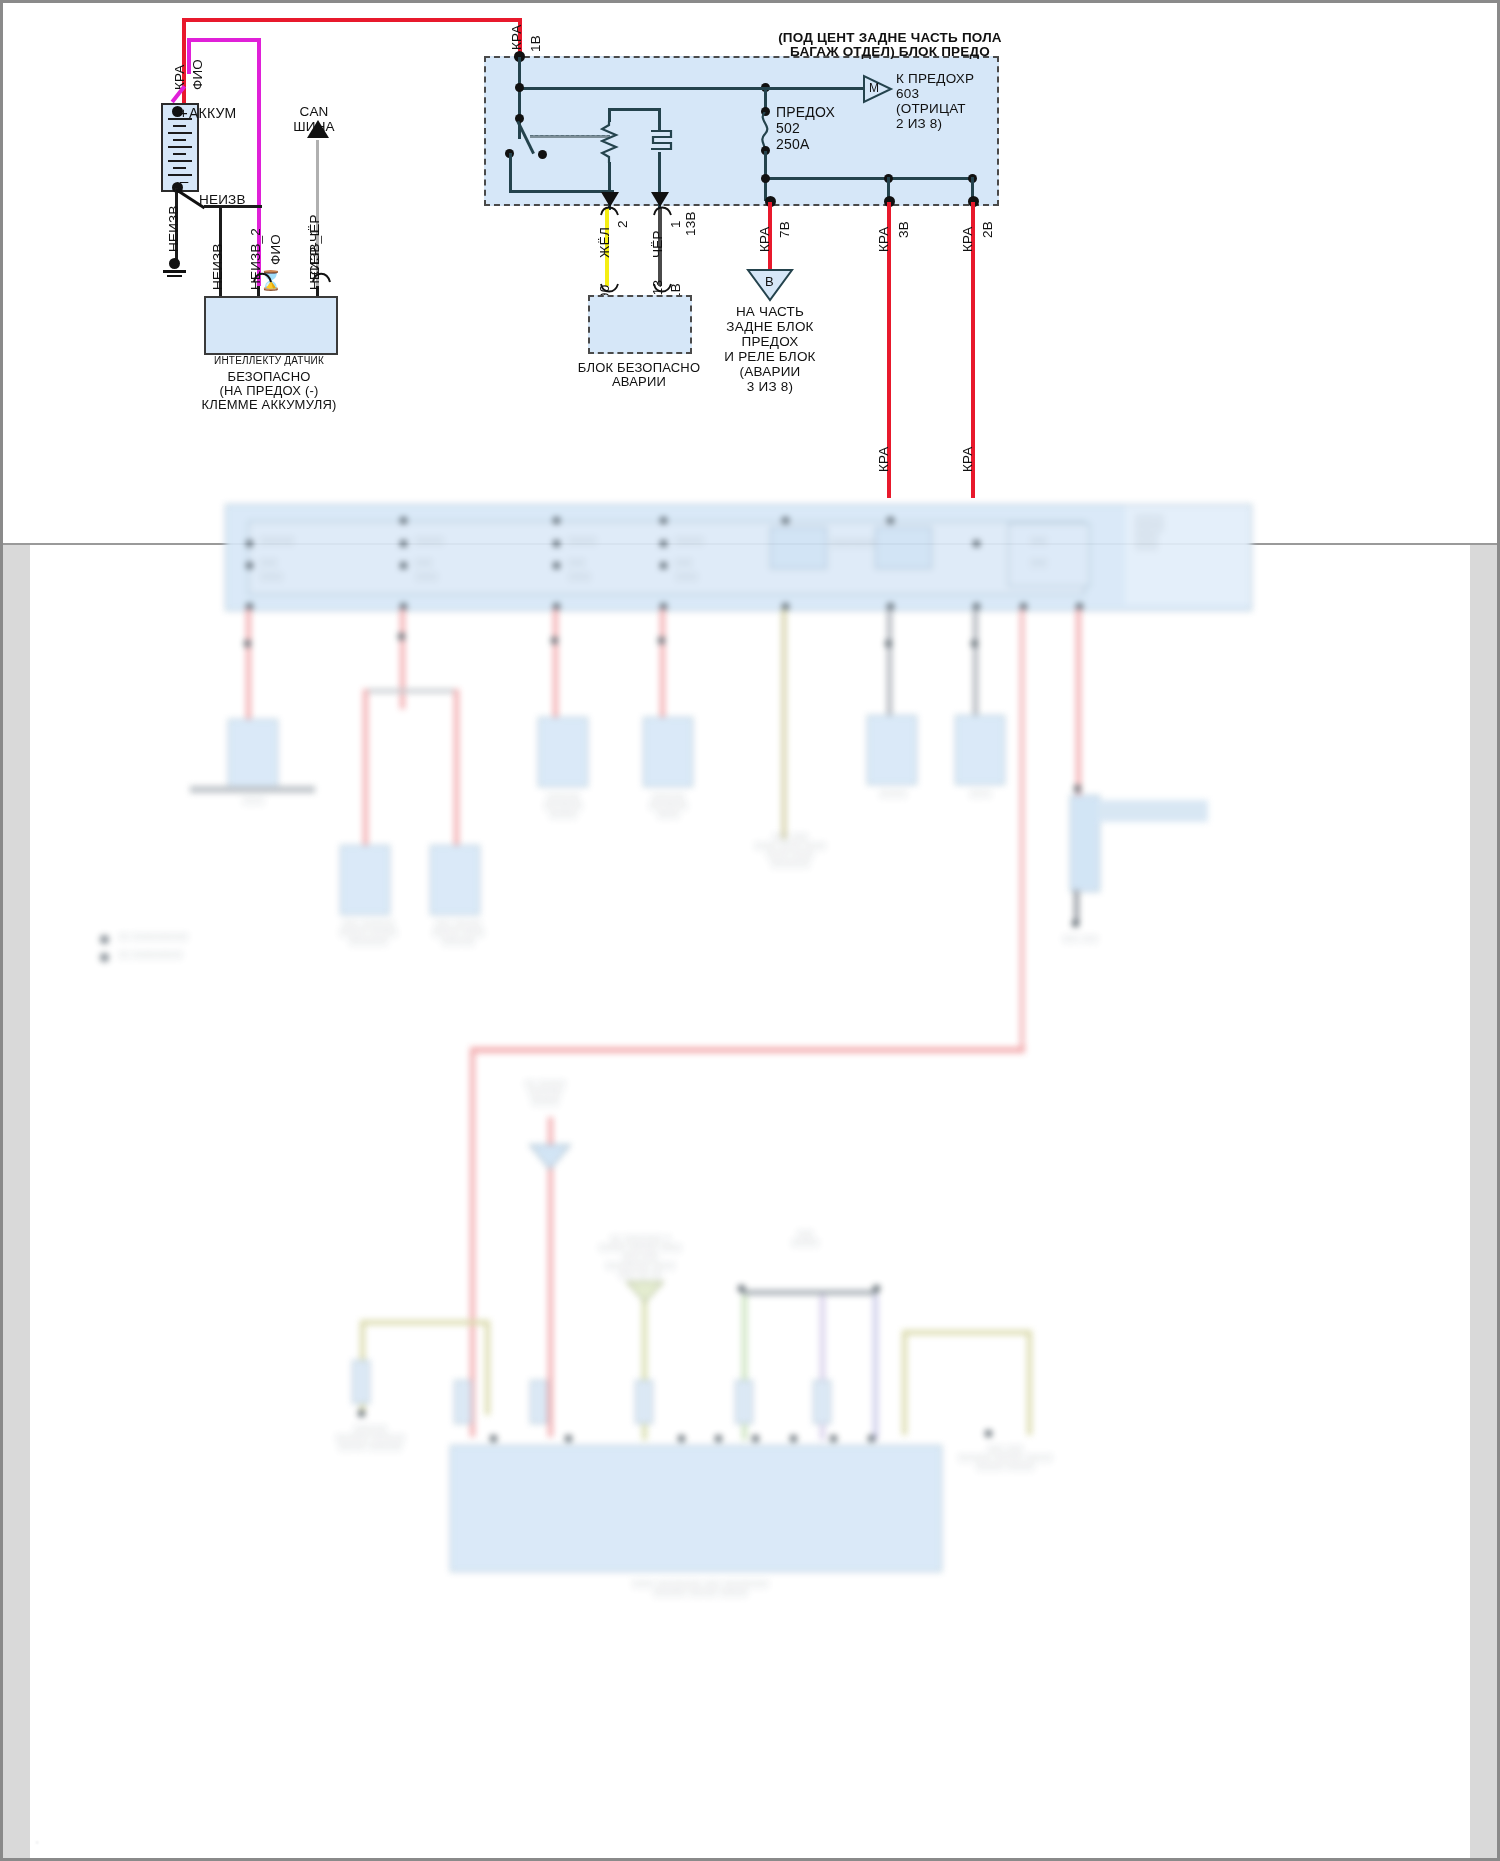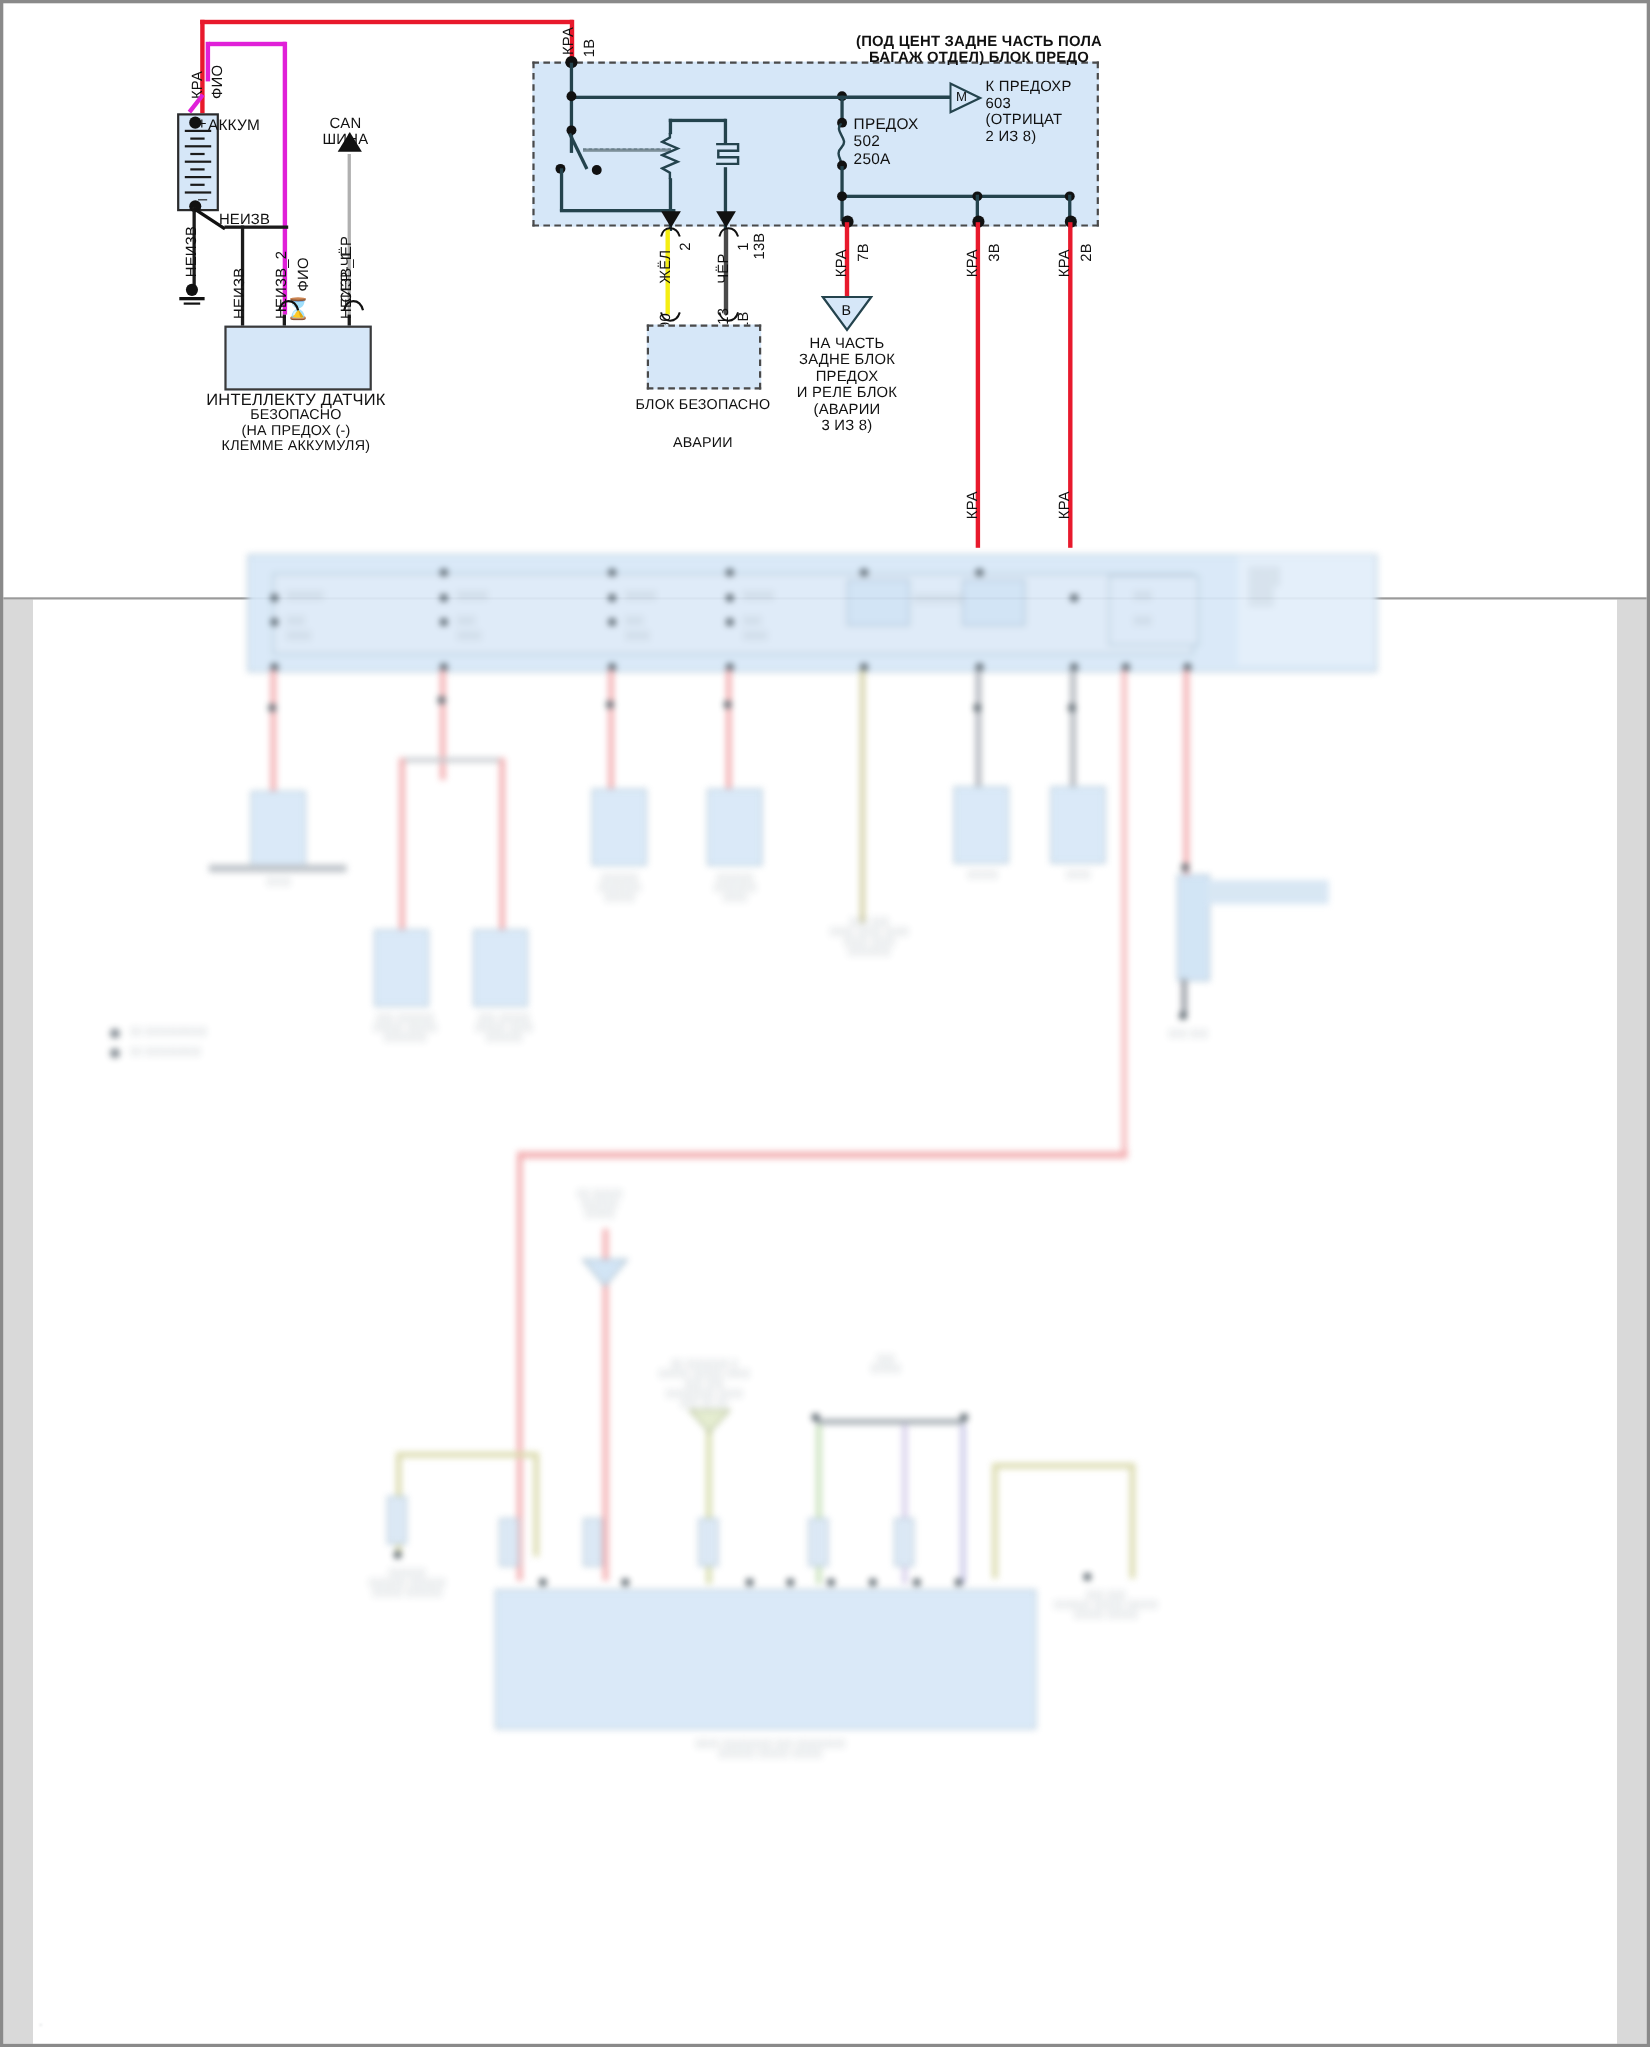--- a/index.html
+++ b/index.html
@@ -135,21 +135,21 @@
 
   <div class="wire v blk" style="left:316px;top:286px;height:12px;"></div>
   <span class="lbl rot" style="left:307px;top:290px;">НЕИЗВ_1</span>
   <svg style="position:absolute;left:311px;top:268px;" width="22" height="16">
     <path d="M2,14 C4,3 16,3 19,14" stroke="#111" stroke-width="2" fill="none"></path>
   </svg>
   <span class="lbl ctr" style="left:279px;top:104px;width:70px;">CAN</span>
   <span class="lbl ctr" style="left:279px;top:119px;width:70px;">ШИНА</span>
 
   <div class="bluebox" style="left:204px;top:296px;width:130px;height:55px;"></div>
-  <span class="lbl ctr" style="left:184px;top:355px;width:170px;font-size:15px;">ИНТЕЛЛЕКТУ ДАТЧИК</span>
+  <span class="lbl ctr" style="left:184px;top:355px;width:170px;font-size:10px;">ИНТЕЛЛЕКТУ ДАТЧИК</span>
   <span class="lbl ctr" style="left:184px;top:369px;width:170px;font-size:13px;">БЕЗОПАСНО</span>
   <span class="lbl ctr" style="left:184px;top:383px;width:170px;font-size:13px;">(НА ПРЕДОХ (-)</span>
   <span class="lbl ctr" style="left:184px;top:397px;width:170px;font-size:13px;">КЛЕММЕ АККУМУЛЯ)</span>
 
   <div class="dashbox" style="left:484px;top:56px;width:511px;height:146px;"></div>
   <span class="lbl ctr b" style="left:770px;top:30px;width:240px;font-size:13.5px;">(ПОД ЦЕНТ ЗАДНЕ ЧАСТЬ ПОЛА</span>
   <span class="lbl ctr b" style="left:770px;top:44px;width:240px;font-size:13.5px;">БАГАЖ ОТДЕЛ) БЛОК ПРЕДО</span>
 
   <div class="node" style="left:514px;top:51px;"></div>
 
@@ -229,21 +229,21 @@
   <span class="lbl rot" style="left:668px;top:300px;">1B</span>
   <svg style="position:absolute;left:652px;top:203px;" width="22" height="14">
     <path d="M2,12 C4,2 16,2 19,12" stroke="#111" stroke-width="1.8" fill="none"></path>
   </svg>
   <svg style="position:absolute;left:652px;top:282px;" width="22" height="14">
     <path d="M2,2 C4,12 16,12 19,2" stroke="#111" stroke-width="1.8" fill="none"></path>
   </svg>
 
   <div class="dashbox2" style="left:588px;top:295px;width:100px;height:55px;"></div>
   <span class="lbl ctr" style="left:568px;top:360px;width:142px;font-size:13px;">БЛОК БЕЗОПАСНО</span>
-  <span class="lbl ctr" style="left:568px;top:394px;width:142px;font-size:13px;">АВАРИИ</span>
+  <span class="lbl ctr" style="left:568px;top:374px;width:142px;font-size:13px;">АВАРИИ</span>
 
   <div class="node" style="left:765px;top:196px;"></div>
   <div class="wire v red" style="left:768px;top:202px;height:68px;width:3.5px;"></div>
   <span class="lbl rot" style="left:757px;top:252px;">КРА</span>
   <span class="lbl rot" style="left:777px;top:238px;">7B</span>
   <svg style="position:absolute;left:746px;top:268px;" width="48" height="34">
     <path d="M2,2 L46,2 L24,32 Z" stroke="#24434d" stroke-width="2" fill="#d6e7f8"></path>
   </svg>
   <span class="lbl" style="left:765px;top:274px;font-size:13px;">B</span>
   <span class="lbl ctr" style="left:690px;top:304px;width:160px;font-size:13.5px;">НА ЧАСТЬ</span>

